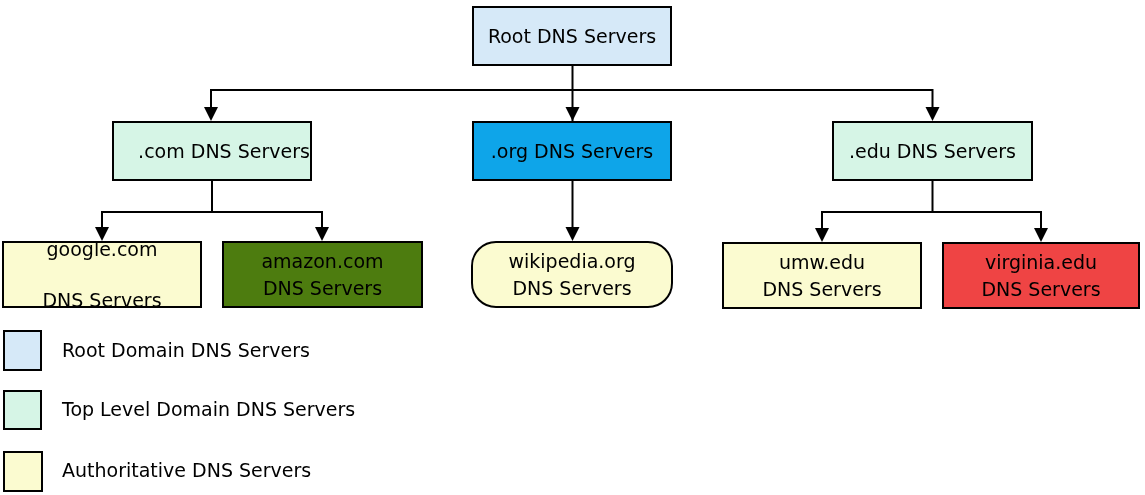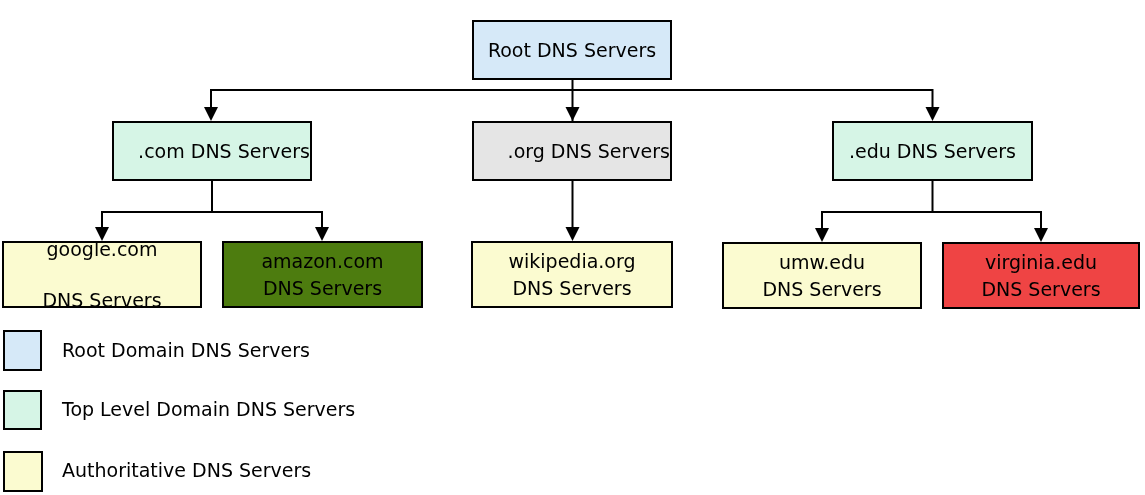--- a/index.html
+++ b/index.html
@@ -24,21 +24,21 @@
     border: 2px solid #000000;
     display: flex;
     flex-direction: column;
     align-items: center;
     justify-content: center;
     text-align: center;
     font-size: 19px;
     line-height: 1.38;
     white-space: nowrap;
   }
-  #node-root      { left: 472px; top: 20px;   width: 200px; height: 60px; }
+  #node-root      { left: 472px; top: 6px;   width: 200px; height: 60px; }
   #node-com       { left: 112px; top: 121px; width: 200px; height: 60px; padding-left: 24px; }
   #node-org       { left: 472px; top: 121px; width: 200px; height: 60px; }
   #node-edu       { left: 832px; top: 121px; width: 201px; height: 60px; }
   #node-google    { left: 2px;   top: 241px; width: 200px; height: 67px; gap: 24px; }
   #node-amazon    { left: 222px; top: 241px; width: 201px; height: 67px; }
   #node-wikipedia { left: 471px; top: 241px; width: 202px; height: 67px; }
   #node-umw       { left: 722px; top: 242px; width: 200px; height: 67px; }
   #node-virginia  { left: 942px; top: 242px; width: 198px; height: 67px; }
 
   .legend-swatch {
@@ -91,36 +91,36 @@
     </g>
   </svg>
 
   <div class="node" id="node-root" style="background-color: rgb(214, 233, 248);">
     <span>Root DNS Servers</span>
   </div>
 
   <div class="node" id="node-com" style="background-color: rgb(214, 245, 230);">
     <span>.com DNS Servers</span>
   </div>
-  <div class="node" id="node-org" style="background-color: #e5e5e5; align-items: flex-end;">
+  <div class="node" id="node-org" style="background-color: #0ea5e9;">
     <span>.org DNS Servers</span>
   </div>
   <div class="node" id="node-edu" style="background-color: rgb(214, 245, 230);">
     <span>.edu DNS Servers</span>
   </div>
 
   <div class="node" id="node-google" style="background-color: rgb(251, 251, 208);">
     <span>google.com</span>
     <span>DNS Servers</span>
   </div>
   <div class="node" id="node-amazon" style="background-color: #4d7c0f;">
     <span>amazon.com</span>
     <span>DNS Servers</span>
   </div>
-  <div class="node" id="node-wikipedia" style="background-color: rgb(251, 251, 208);">
+  <div class="node" id="node-wikipedia" style="background-color: rgb(251, 251, 208); border-radius: 25px;">
     <span>wikipedia.org</span>
     <span>DNS Servers</span>
   </div>
   <div class="node" id="node-umw" style="background-color: rgb(251, 251, 208);">
     <span>umw.edu</span>
     <span>DNS Servers</span>
   </div>
   <div class="node" id="node-virginia" style="background-color: #ef4444;">
     <span>virginia.edu</span>
     <span>DNS Servers</span>

